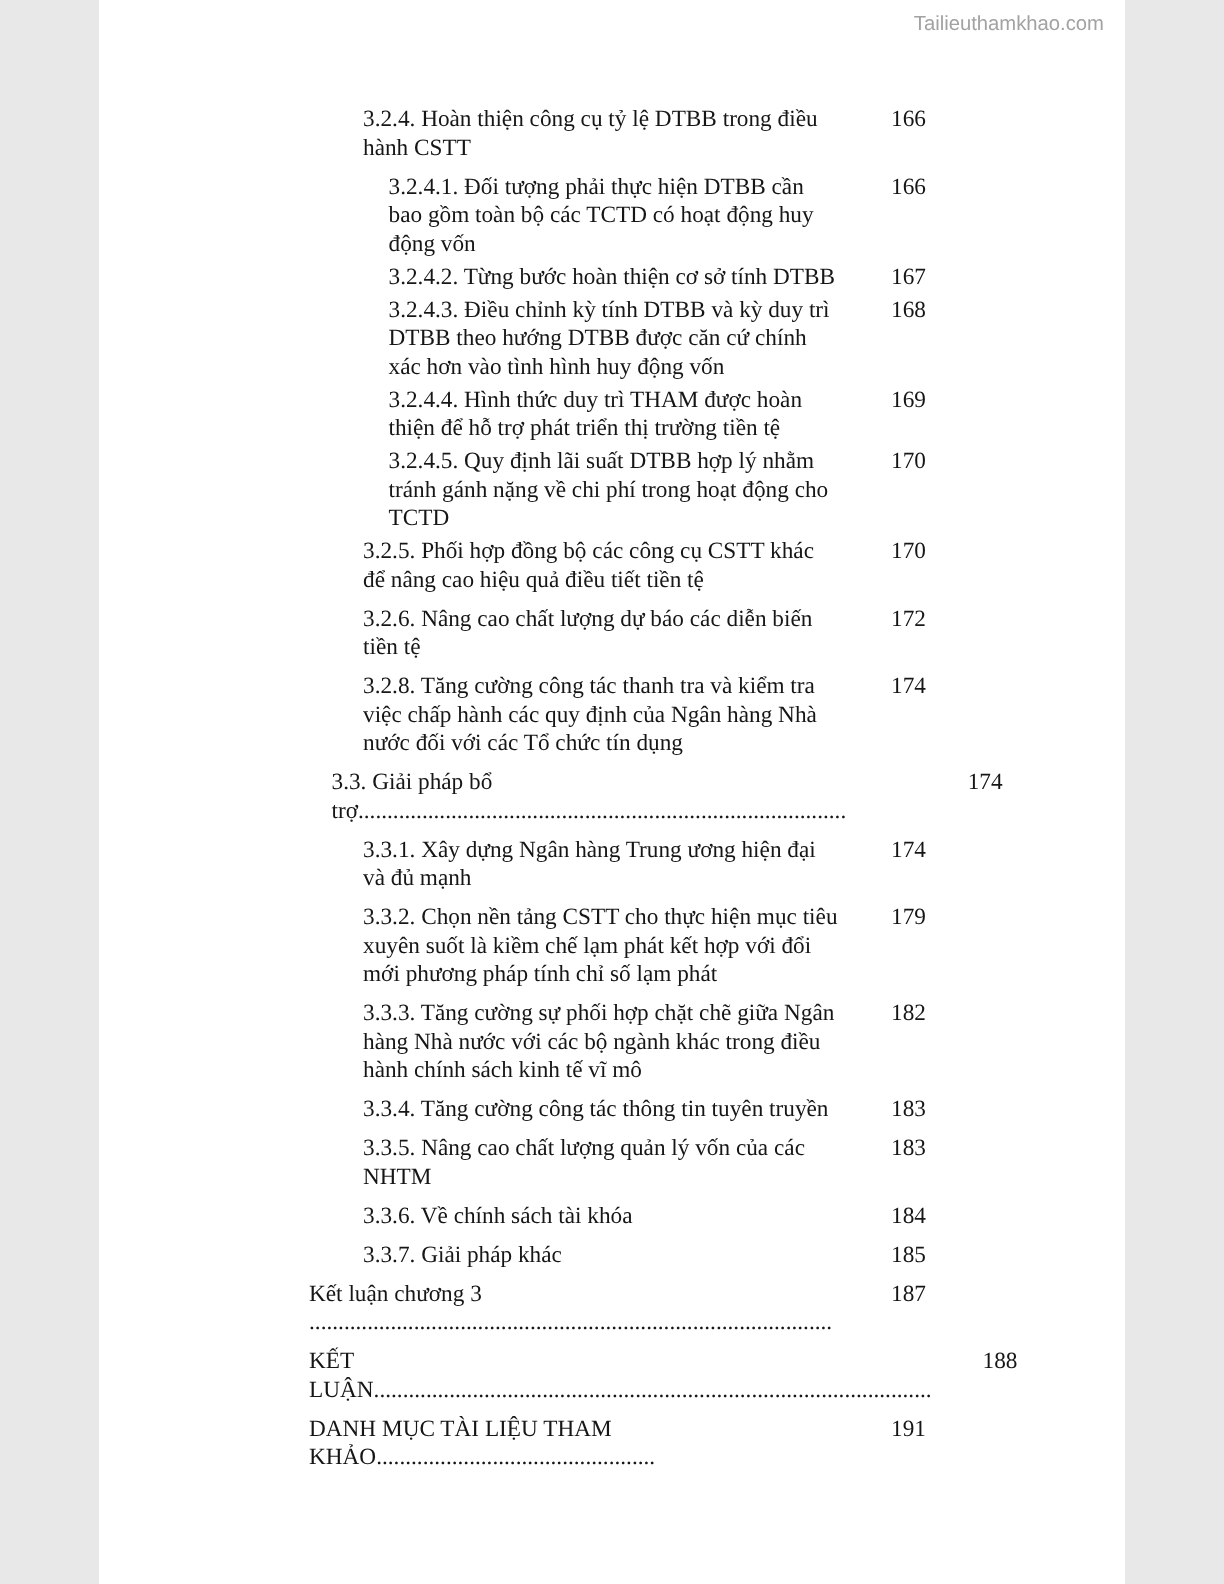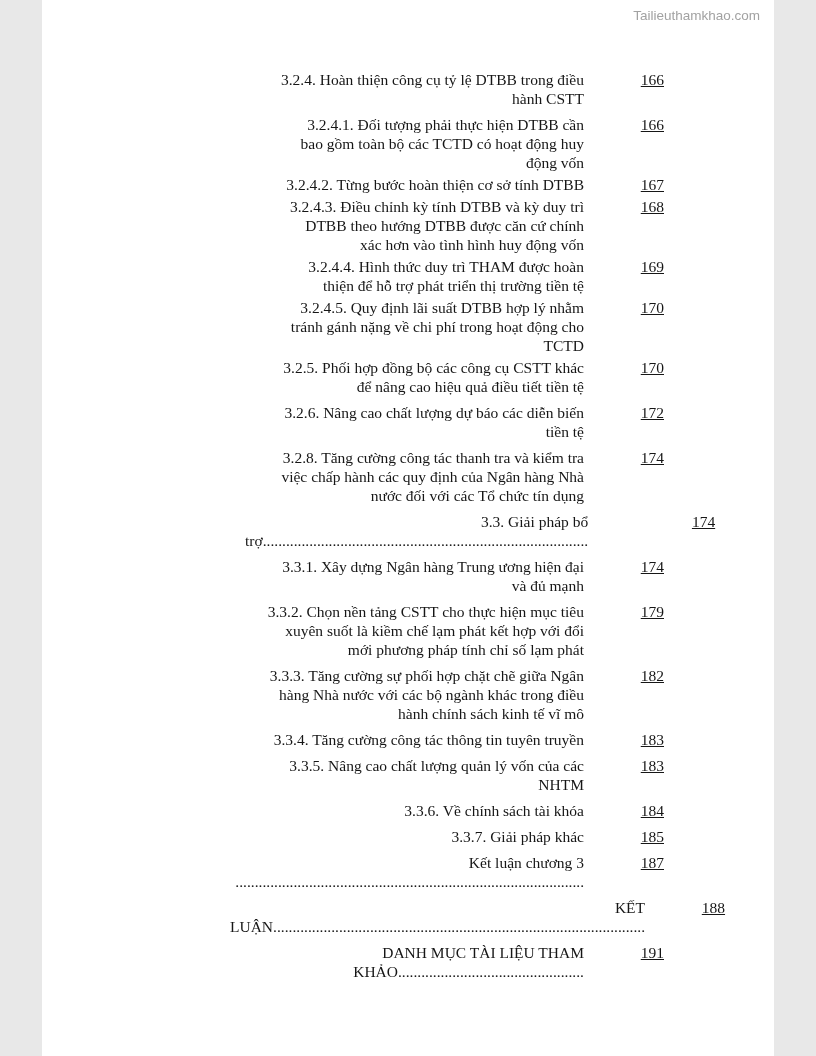--- a/index.html
+++ b/index.html
@@ -9,21 +9,20 @@
   }
   .page {
     position: relative;
     width: 684px;
     height: 1056px;
     margin: 0 auto;
     background: #ffffff;
     overflow: hidden;
     font-family: "Liberation Serif", "DejaVu Serif", serif;
     color: #161616;
-    padding-left: 48px;
   }
   .watermark {
     position: absolute;
     top: 8px;
     right: 14px;
     font-family: "Liberation Sans", "DejaVu Sans", sans-serif;
     font-size: 13.5px;
     color: #a2a2a2;
   }
   .toc {
@@ -33,27 +32,24 @@
     display: flex;
     align-items: flex-start;
     margin-bottom: 7px;
     font-size: 15.5px;
     line-height: 19px;
   }
   .row .text {
     flex: 1 1 auto;
     padding-right: 34px;
     overflow-wrap: break-word;
-    text-align: right;
   }
   .row .page-num {
     flex: 0 0 46px;
     width: 46px;
-    text-align: right;
-    text-decoration: underline;
   }
   .lvl0 { padding-left: 0; }
   .lvl1 { padding-left: 15px; gap: 47px; }
   .lvl2 { padding-left: 36px; }
   .lvl3 { padding-left: 53px; margin-bottom: 3px; }
 </style>
 </head>
 <body>
 
 <div class="page">

